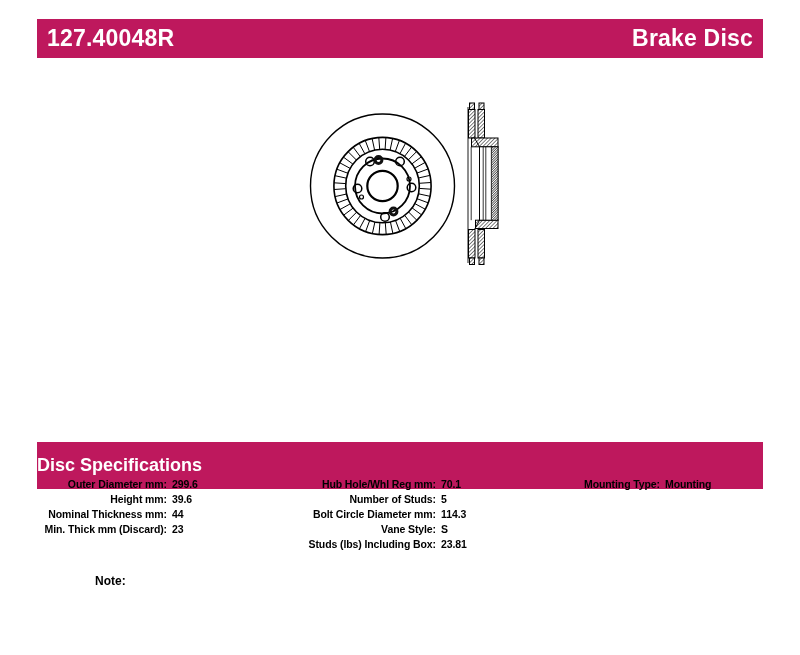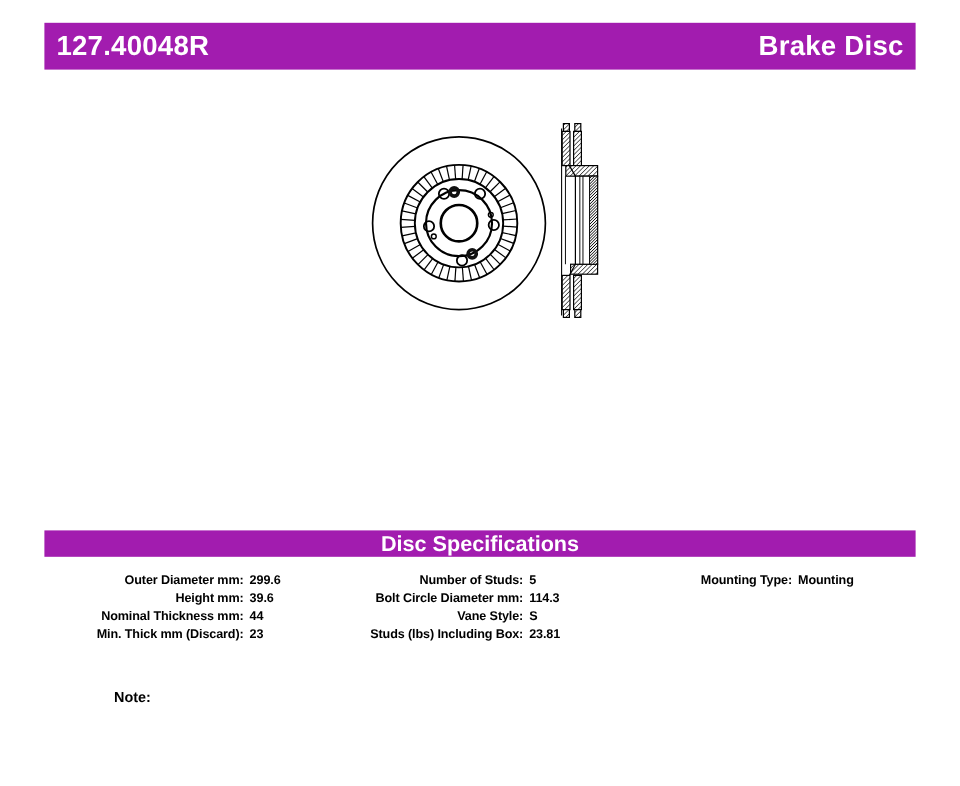--- a/index.html
+++ b/index.html
@@ -6,41 +6,41 @@
   html, body { background: #ffffff; }
   body {
     width: 800px; height: 655px;
     position: relative;
     font-family: "Liberation Sans", sans-serif;
     color: #000;
     overflow: hidden;
   }
   .bar {
     position: absolute; left: 37px; width: 726px;
-    background: #a21caf; color: #fff; font-weight: bold;
+    background: #be185d; color: #fff; font-weight: bold;
   }
   .header-bar {
     top: 19px; height: 39px;
     display: flex; align-items: center; justify-content: space-between;
     padding: 0 10px;
     font-size: 23px; letter-spacing: 0.2px;
   }
   .spec-bar {
-    top: 442px; height: 22px;
-    display: flex; align-items: center; justify-content: center;
+    top: 442px; height: 47px;
+    display: flex; align-items: center; 
     font-size: 18px;
   }
   .drawing {
     position: absolute; left: 298px; top: 95px;
   }
   .spec-col {
     position: absolute; top: 477px;
     font-size: 10.5px; font-weight: bold; letter-spacing: -0.1px;
   }
-  .col1 { left: 37px;  width: 240px; margin-left: 36px; }
+  .col1 { left: 37px;  width: 240px; }
   .col2 { left: 278px; width: 252px; }
   .col3 { left: 530px; width: 233px; }
   .spec-row { display: flex; height: 15px; line-height: 15px; white-space: nowrap; }
   .spec-label { flex-shrink: 0; text-align: right; }
   .col1 .spec-label { width: 130px; }
   .col2 .spec-label { width: 158px; }
   .col3 .spec-label { width: 130px; }
   .spec-value { padding-left: 5px; }
   .note {
     position: absolute; left: 95px; top: 574px;
@@ -182,20 +182,24 @@
     <span class="spec-value">44</span>
   </div>
   <div class="spec-row">
     <span class="spec-label">Min. Thick mm (Discard):</span>
     <span class="spec-value">23</span>
   </div>
 </div>
 
 <div class="spec-col col2">
   <div class="spec-row">
+    <span class="spec-label">Hub Hole/Whl Reg mm:</span>
+    <span class="spec-value">70.1</span>
+  </div>
+  <div class="spec-row">
     <span class="spec-label">Number of Studs:</span>
     <span class="spec-value">5</span>
   </div>
   <div class="spec-row">
     <span class="spec-label">Bolt Circle Diameter mm:</span>
     <span class="spec-value">114.3</span>
   </div>
   <div class="spec-row">
     <span class="spec-label">Vane Style:</span>
     <span class="spec-value">S</span>

